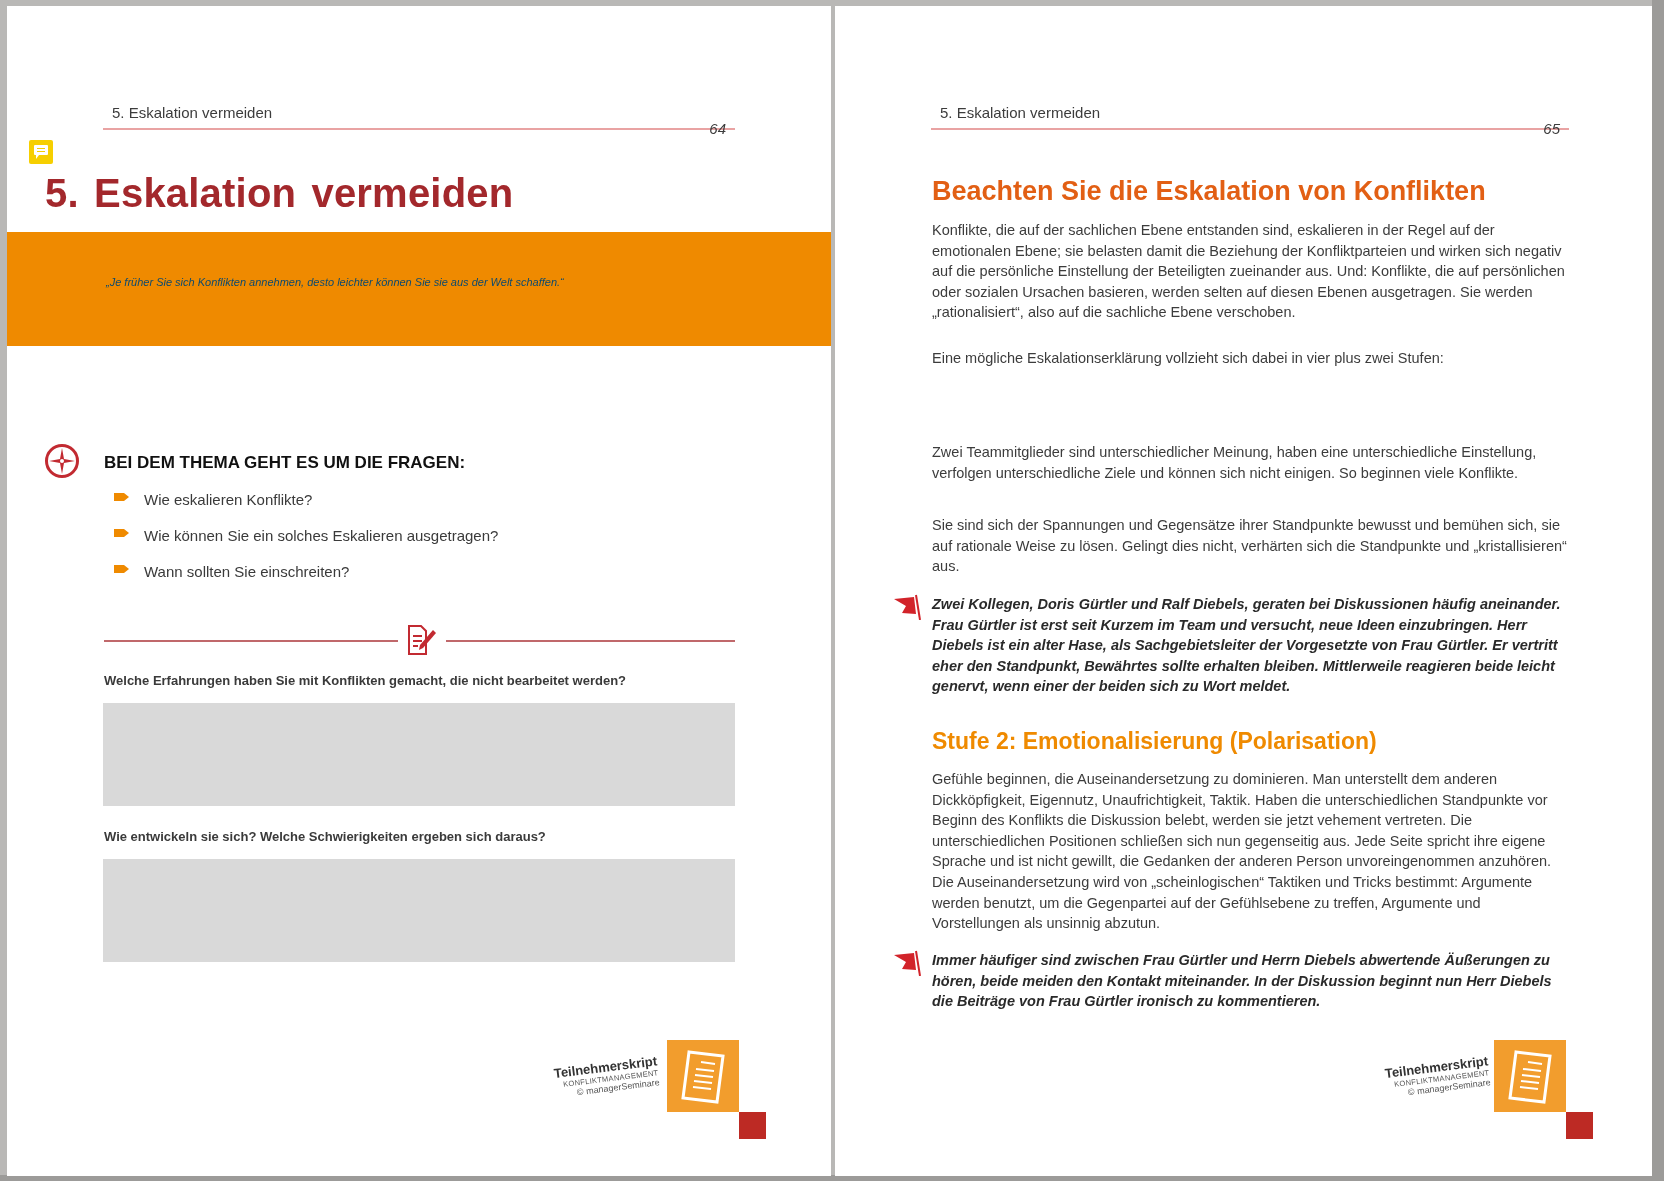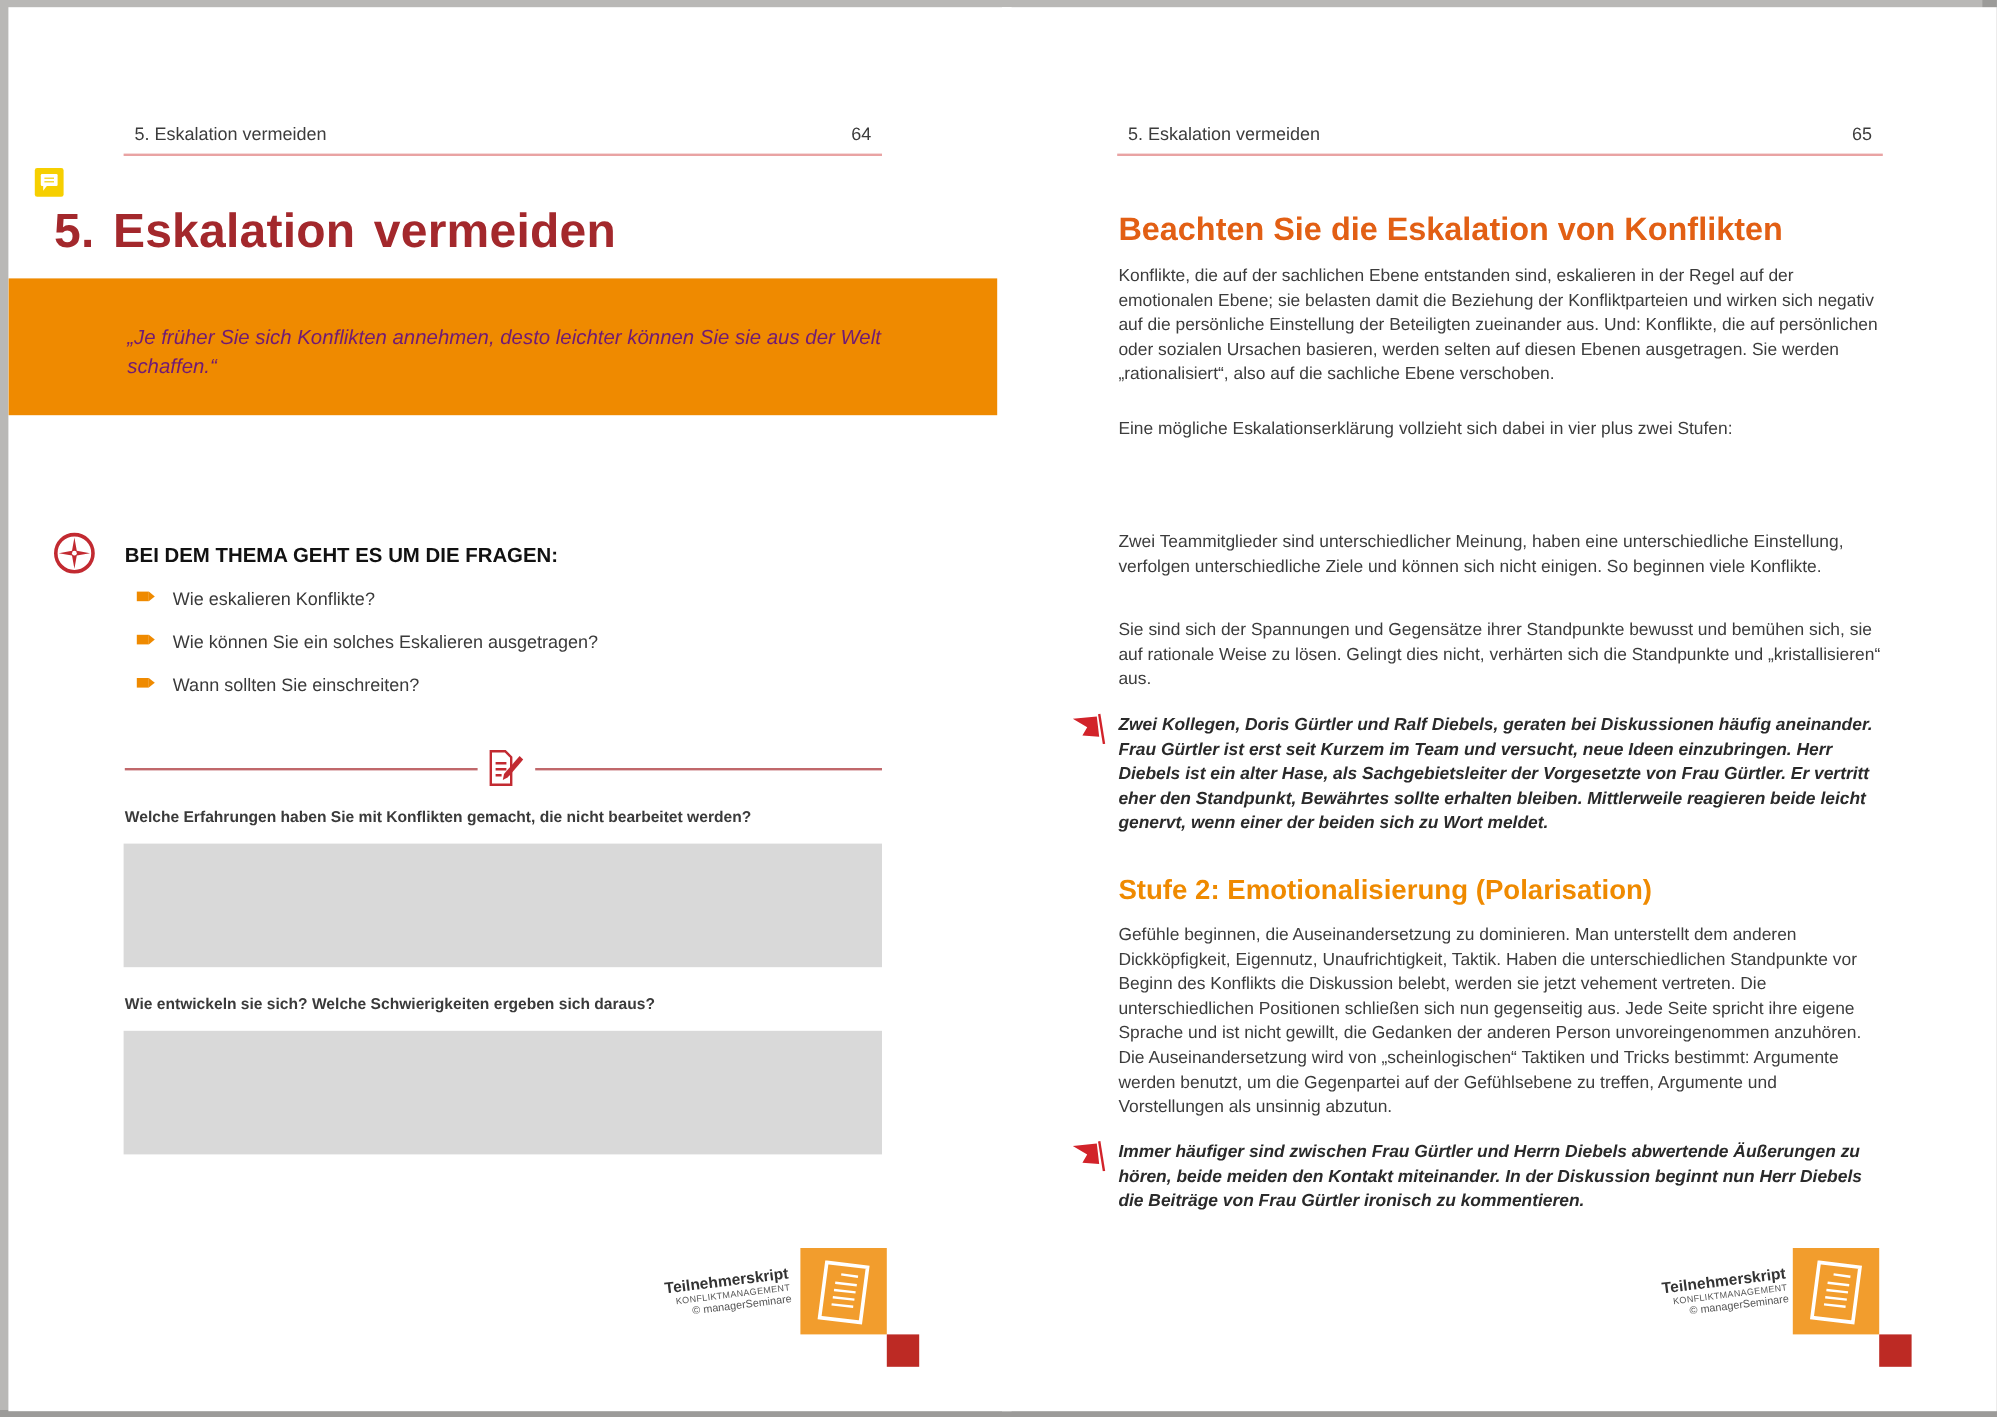--- a/index.html
+++ b/index.html
@@ -2,33 +2,33 @@
 <html><head>
 <meta charset="utf-8">
 <style>
   html, body { margin: 0; padding: 0; }
   body {
     width: 1664px; height: 1181px; position: relative; overflow: hidden;
     background: #b9b8b6;
     font-family: "Liberation Sans", sans-serif;
   }
   .page {
-    position: absolute; top: 6px; background: #ffffff; overflow: hidden; padding-left: 12px;
+    position: absolute; top: 6px; background: #ffffff; overflow: hidden;
   }
   #page-left { left: 7px; width: 824px; height: 1170px; }
   #page-right { left: 835px; width: 817px; height: 1170px; }
   .shadow-r { position: absolute; top: 0; right: 0; width: 12px; height: 1181px; background: #9c9b99; }
   .shadow-b { position: absolute; left: 0; bottom: 0; width: 1664px; height: 6px; background: #9c9b99; }
 
   .run-head {
     position: absolute; top: 92px; height: 30px; font-size: 15px; color: #3c3c3c;
     border-bottom: 2px solid #e9a3a3;
   }
   .run-head .t { position: absolute; left: 9px; top: 6px; }
-  .run-head .p { position: absolute; right: 9px; top: 6px; }
+  .run-head .p { position: absolute; right: 9px; top: 22px; font-style: italic; }
 
   .comment-icon {
     position: absolute; left: 22px; top: 134px; width: 24px; height: 24px;
     background: #f6cf00; border-radius: 2px;
   }
   .comment-icon .bubble {
     position: absolute; left: 5px; top: 5px; width: 14px; height: 10px; background: #fff; border-radius: 1px;
   }
   .comment-icon .bubble::after {
     content: ""; position: absolute; left: 2px; top: 10px; border-left: 3px solid #fff; border-right: 3px solid transparent; border-bottom: 4px solid transparent;
@@ -37,22 +37,22 @@
 
   .chapter-title {
     position: absolute; left: 38px; top: 165px; font-size: 40px; font-weight: bold; color: #a3282c;
     letter-spacing: 0.2px; word-spacing: 4px;
   }
 
   .quote-band {
     position: absolute; left: 0; top: 226px; width: 824px; height: 114px; background: #ef8a00;
   }
   .quote-band .q {
-    position: absolute; left: 99px; top: 38px; width: 660px; color: #701a75; font-style: italic;
-    font-size: 17px; line-height: 24px;
+    position: absolute; left: 99px; top: 38px; width: 660px; color: #0c4a6e; font-style: italic;
+    font-size: 11px; line-height: 24px;
   }
 
   .intro {
     position: absolute; left: 97px; top: 360px; width: 630px; font-weight: bold; font-size: 14.5px;
     line-height: 21px; color: #3a3a3a;
   }
 
   .compass {
     position: absolute; left: 37px; top: 437px; width: 36px; height: 36px;
   }

